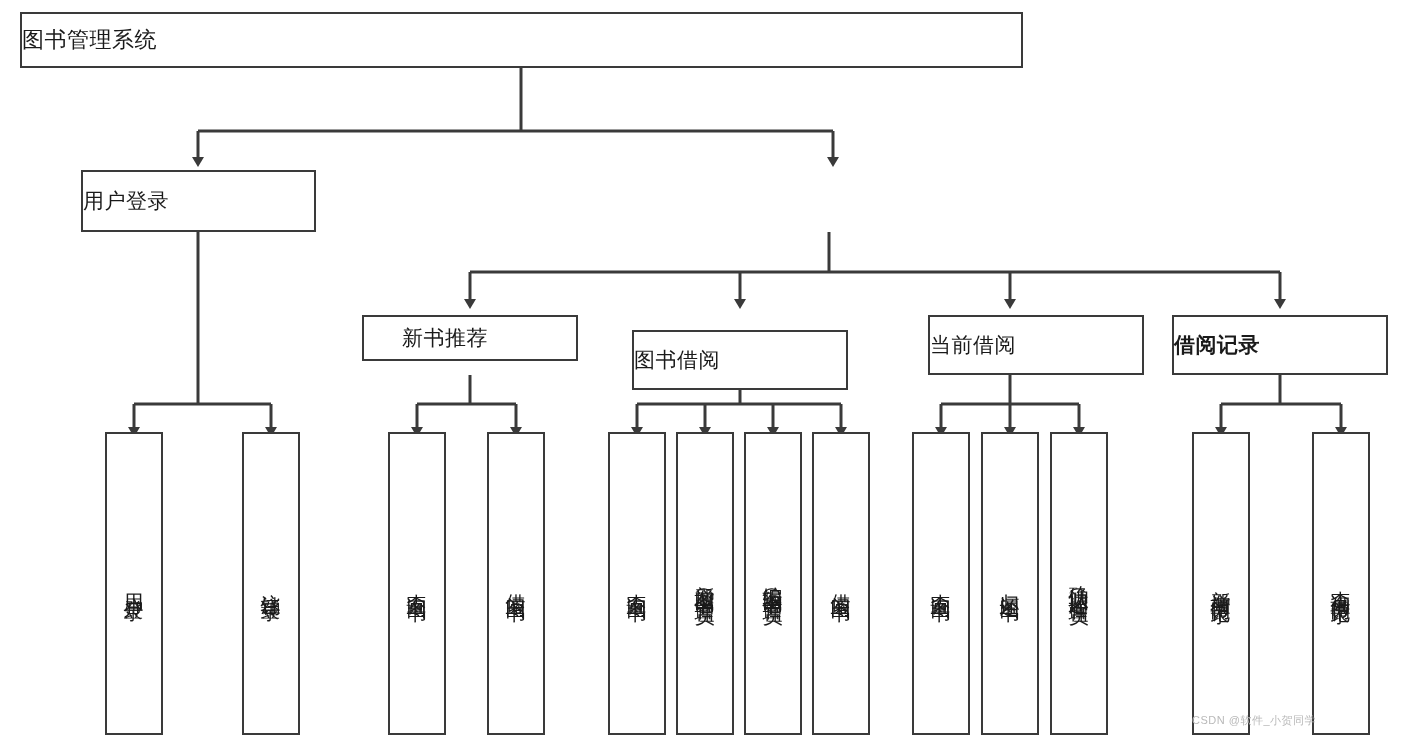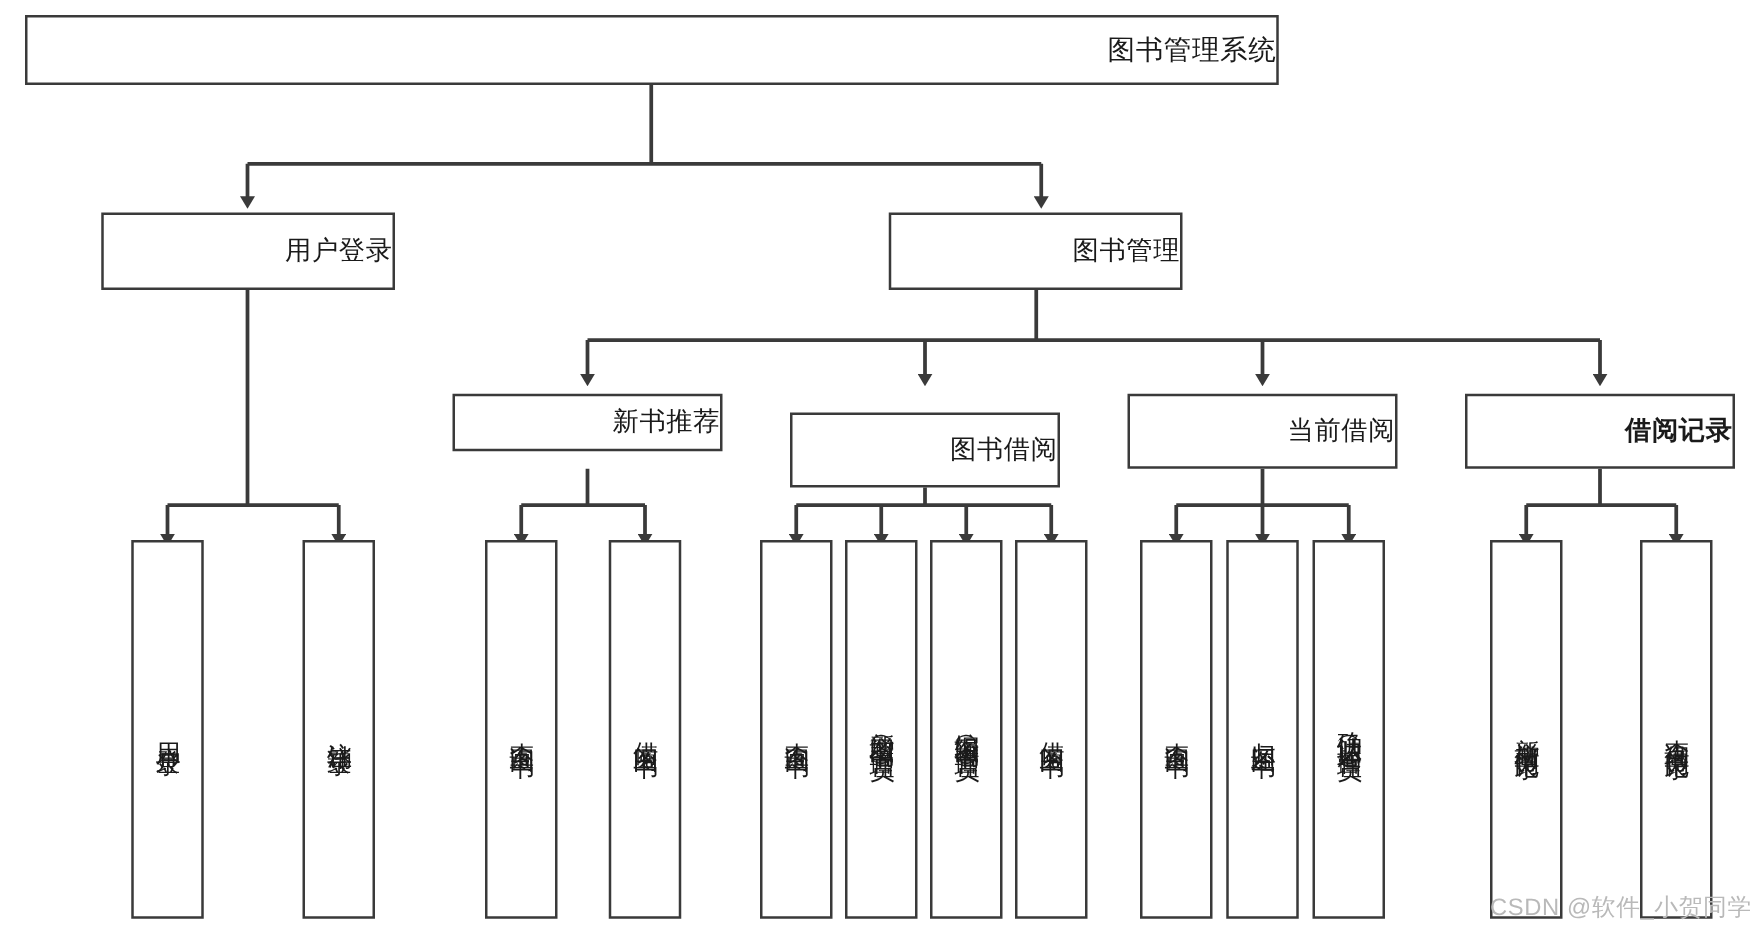--- a/index.html
+++ b/index.html
@@ -26,21 +26,21 @@
     height: 747px;
     pointer-events: none;
   }
   .node {
     position: absolute;
     box-sizing: border-box;
     background: #ffffff;
     border: 2px solid #3a3a3a;
     display: flex;
     align-items: center;
-    justify-content: flex-end;
+    justify-content: flex-start;
     text-align: center;
     color: #1a1a1a;
   }
   .node .lbl {
     display: block;
     line-height: 1.18;
   }
   
   .node.h .lbl {
     font-size: 21px;
@@ -60,21 +60,21 @@
     text-orientation: upright;
     font-size: 20px;
     line-height: 1.0;
     letter-spacing: 3px;
     max-height: 100%;
   }
   #watermark {
     position: absolute;
     left: 1192px;
     top: 713px;
-    font-size: 19px;
+    font-size: 11px;
     color: #b9b9b9;
     white-space: nowrap;
     letter-spacing: 0.5px;
   }
 </style>
 </head>
 <body>
 
 <div id="canvas">
 
@@ -128,31 +128,28 @@
     </g>
   </svg>
 
   <div class="node h root" style="left:20px; top:12px; width:1003px; height:56px;">
     <span class="lbl">图书管理系统</span>
   </div>
 
   <div class="node h" style="left:81px; top:170px; width:235px; height:62px;">
     <span class="lbl">用户登录</span>
   </div>
-  <div class="node h" style="left:711px; top:170px; width:235px; height:62px;">
-    <span class="lbl">图书管理</span>
-  </div>
 
   <div class="node h" style="left:362px; top:315px; width:216px; height:46px;padding-left:38px;">
     <span class="lbl">新书推荐</span>
   </div>
   <div class="node h" style="left:632px; top:315px; width:216px; height:60px;margin-top:15px;">
     <span class="lbl">图书借阅</span>
   </div>
-  <div class="node h" style="left:902px; top:315px; width:216px; height:60px;">
+  <div class="node h" style="left:928px; top:315px; width:216px; height:60px;">
     <span class="lbl">当前借阅</span>
   </div>
   <div class="node h" style="left:1172px; top:315px; width:216px; height:60px;font-weight:bold;">
     <span class="lbl">借阅记录</span>
   </div>
 
   <div class="node v" style="left:105px; top:432px; width:58px; height:303px;">
     <span class="lbl">用户登录</span>
   </div>
   <div class="node v" style="left:242px; top:432px; width:58px; height:303px;">

